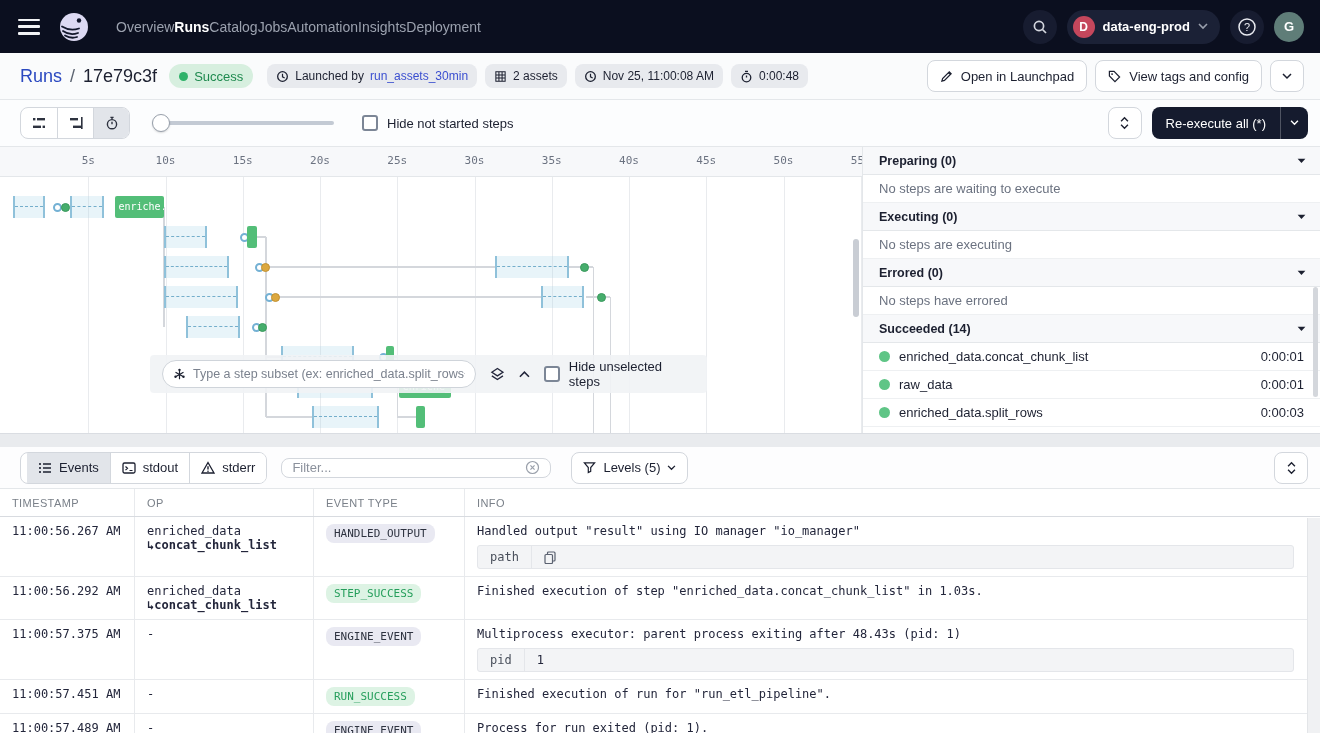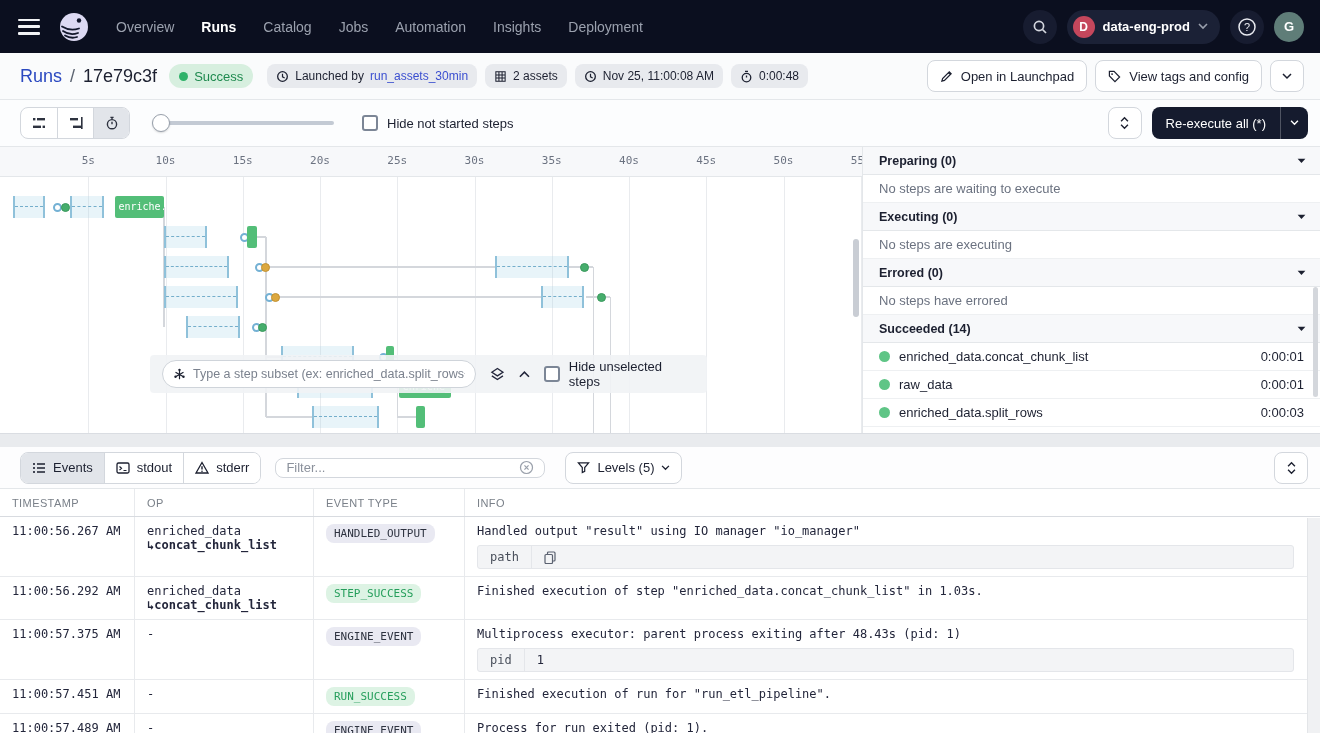--- a/index.html
+++ b/index.html
@@ -6,21 +6,21 @@
   html,body { width:1320px; height:733px; overflow:hidden; background:#fff;
     font-family:"Liberation Sans", sans-serif; color:#1c2030; }
   .mono { font-family:"DejaVu Sans Mono", monospace; }
 
   
   .topnav { position:absolute; left:0; top:0; width:1320px; height:53px; background:#0b0f1f;
     display:flex; align-items:center; }
   .hamburger { width:22px; height:16px; margin:0 18px 0 18px; display:flex; flex-direction:column; justify-content:space-between; cursor:pointer;}
   .hamburger span{ display:block; height:2.6px; background:#f2f3f5; border-radius:1px;}
   .logo{ width:32px; height:32px; margin-right:26px; }
-  .nav-items{ display:flex; gap:27px; align-items:flex-end;}
+  .nav-items{ display:flex; align-items:flex-end;}
   .nav-item{ font-size:14px; color:#9ba1ae; cursor:pointer;}
   .nav-item.active{ color:#ffffff; font-weight:bold;}
   .topnav-right{ margin-left:auto; display:flex; align-items:center; gap:10px; padding-right:16px;}
   .searchbtn{ width:34px; height:34px; border-radius:50%; display:flex; align-items:center; justify-content:center; background:#171c30; cursor:pointer;}
   .wspill{ height:34px; border-radius:17px; background:#1b2136; display:flex; align-items:center; gap:8px; padding:0 12px 0 6px; cursor:pointer;}
   .wsbadge{ width:22px; height:22px; border-radius:50%; background:#c5475c; color:#fff; font-size:12px; font-weight:bold; display:flex; align-items:center; justify-content:center;}
   .wsname{ color:#fff; font-size:13px; font-weight:bold;}
   .helpbtn{ width:34px; height:34px; border-radius:50%; background:#171c30; display:flex; align-items:center; justify-content:center; cursor:pointer;}
   .avatar{ width:30px; height:30px; border-radius:50%; background:#5f7d78; color:#fff; font-size:13px; font-weight:bold; display:flex; align-items:center; justify-content:center; cursor:pointer;}
 
@@ -100,21 +100,21 @@
   .stepdot{ width:11px; height:11px; border-radius:50%; background:#5fc586; flex:none;}
   .stepname{ font-size:13px; color:#1c2030; flex:1; white-space:nowrap; overflow:hidden;}
   .stepdur{ font-size:13px; color:#1c2030;}
   .panelscroll{ position:absolute; right:2px; top:140px; width:5px; height:110px; border-radius:3px; background:#d4d7dc;}
 
   
   .gapstrip{ position:absolute; left:0; top:433px; width:1320px; height:14px; background:#e9ebee; border-top:1px solid #dadde2;}
 
   
   .logbar{ position:absolute; left:0; top:447px; width:1320px; height:42px; background:#fdfdfe; display:flex; align-items:center; padding:0 12px 0 20px; border-bottom:1px solid #e4e7ea;}
-  .logtabs{ display:flex; border:1px solid #d3d7dd; border-radius:8px; overflow:hidden; background:#fff;}
+  .logtabs{ display:flex; border:1px solid #d3d7dd; border-radius:8px; overflow:hidden; background:#fff;padding-left:6px;}
   .logtab{ height:30px; display:flex; align-items:center; gap:7px; padding:0 11px; font-size:13px; color:#1c2030; border-left:1px solid #d3d7dd; cursor:pointer; background:#fff;}
   .logtab:first-child{ border-left:none;}
   .logtab.selected{ background:#e2e5ea;}
   .filterpill{ margin-left:14px; width:270px; height:20px; border:1px solid #d3d7dd; border-radius:8px; background:#fff; display:flex; align-items:center; padding:0 10px; gap:8px;}
   .filterpill input{ flex:1; border:none; outline:none; font-size:13px; color:#1c2030;}
   .filterpill input::placeholder{ color:#8b919c;}
   .levelspill{ margin-left:20px; height:32px; border:1px solid #d3d7dd; border-radius:8px; background:#fff; display:flex; align-items:center; gap:7px; padding:0 11px; font-size:13px; cursor:pointer;}
   .logbar-right{ margin-left:auto;}
 
   

